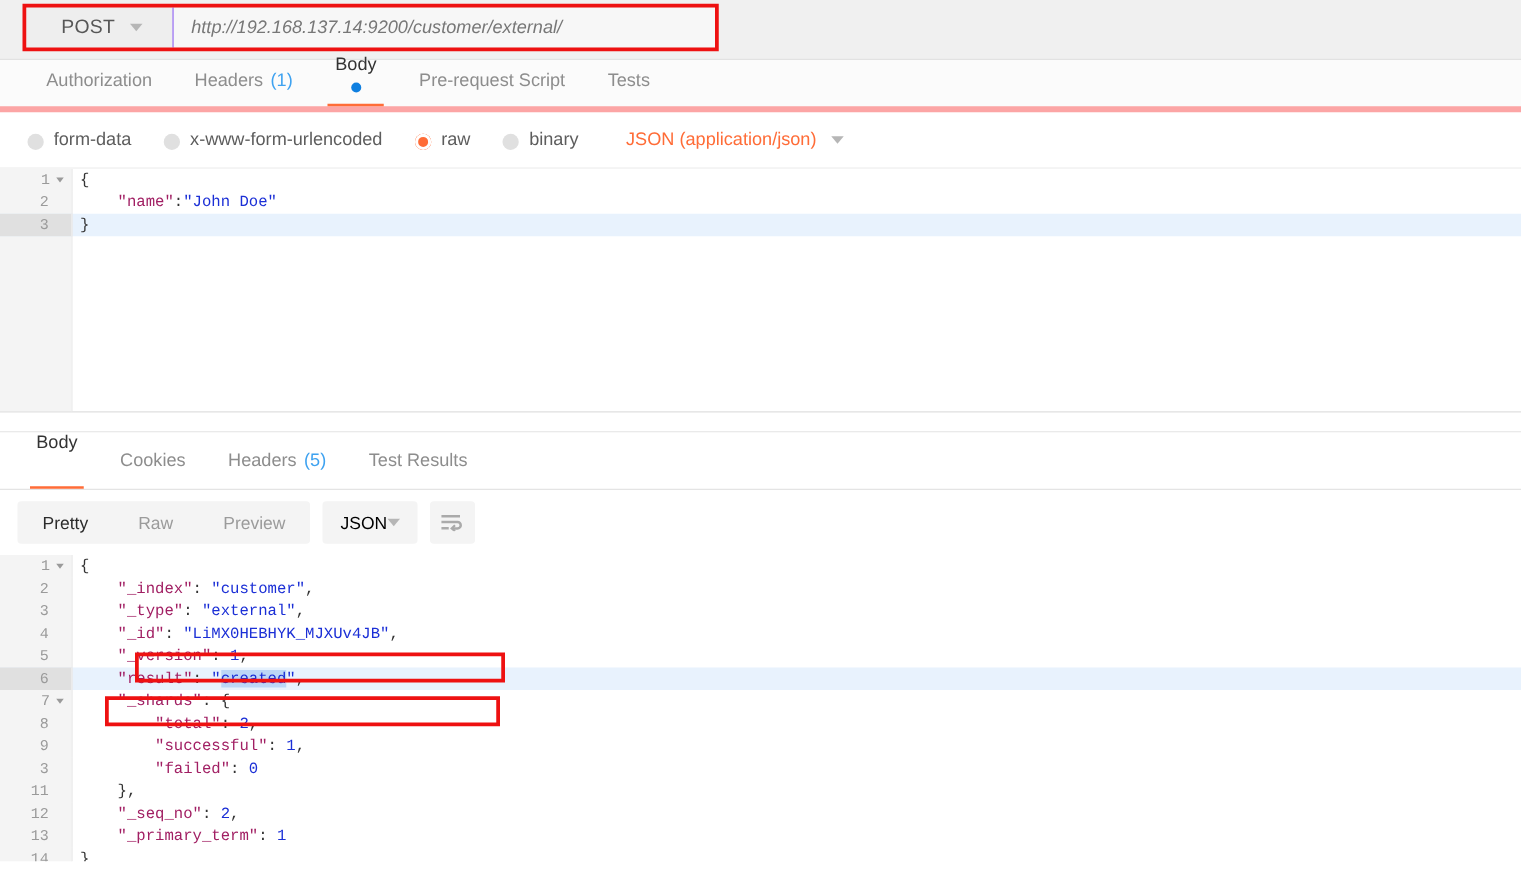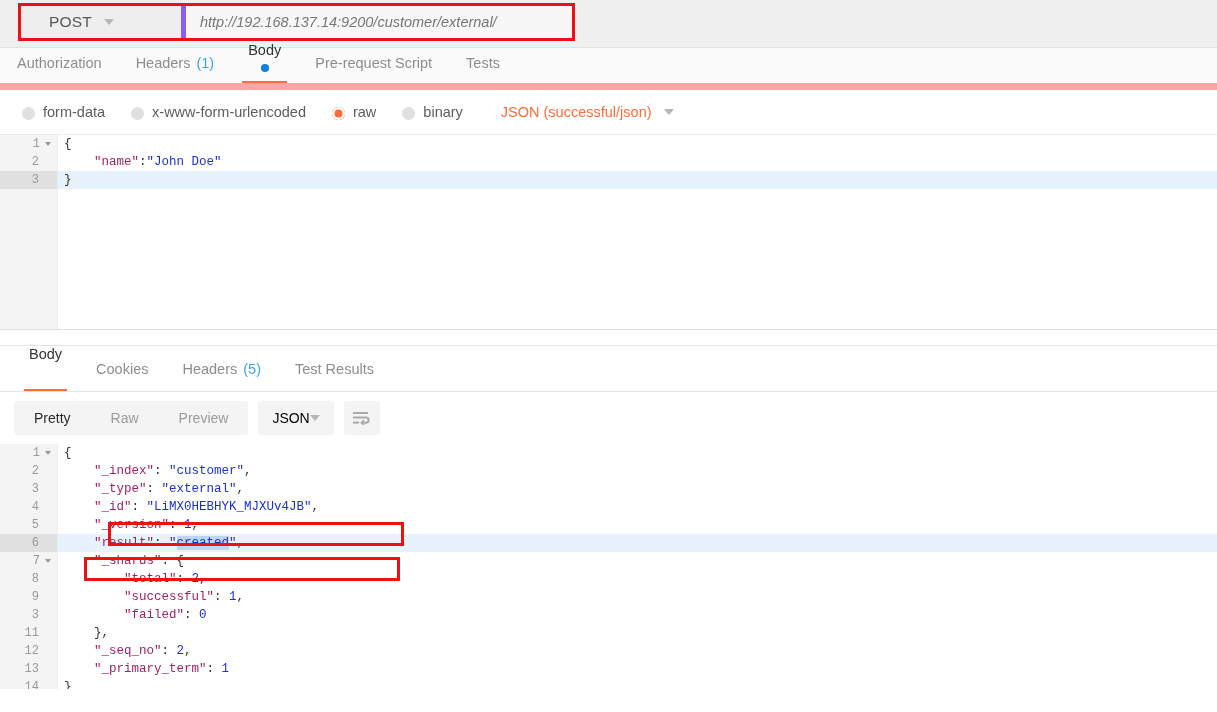--- a/index.html
+++ b/index.html
@@ -19,27 +19,27 @@
   }
   .url-bar {
     position: absolute;
     left: 20px; top: 5px;
     width: 553px; height: 34px;
     display: flex;
     border: 1px solid #d8d8d8;
     background: #ffffff;
   }
   .method-select {
-    width: 165px;
+    width: 118px;
     background: #eeeeee;
     display: flex;
     align-items: center;
     padding-left: 28px;
     gap: 12px;
-    border-right: 5px solid #8b5cf6;
+    border-right: 1px solid #8b5cf6;
     cursor: pointer;
   }
   .method-label {
     font-size: 15.5px;
     color: #575757;
     letter-spacing: .2px;
   }
   .chev {
     width: 0; height: 0;
     border-left: 5px solid transparent;
@@ -64,21 +64,22 @@
     width: 557px; height: 38px;
     border: 3px solid #ee1111;
     pointer-events: none;
   }
 
   
   .req-tabs {
     height: 42px;
     display: flex;
     align-items: flex-end;
-    border-bottom: 7px solid #fca5a5;
+    padding-left: 20px;
+    border-bottom: 5px solid #fca5a5;
     background: #fbfbfb;
   }
   .tab {
     position: relative;
     height: 41px;
     display: flex;
     align-items: center;
     gap: 6px;
     padding: 0 17px;
     font-size: 14.5px;
@@ -339,21 +340,21 @@
   </div>
   <div class="radio-item selected">
     <span class="radio-dot"></span>
     <span>raw</span>
   </div>
   <div class="radio-item">
     <span class="radio-dot"></span>
     <span>binary</span>
   </div>
   <div class="json-type">
-    <span class="json-type-label">JSON (successful/json)</span>
+    <span class="json-type-label">JSON (application/json)</span>
     <span class="chev-gray"></span>
   </div>
 </div>
 
 <div class="editor req-editor">
   <div class="ed-bg-gutter"></div>
   <div class="ed-rows" id="req-rows">
       <div class="ed-row">
         <div class="gutter">
           <span>1</span>

